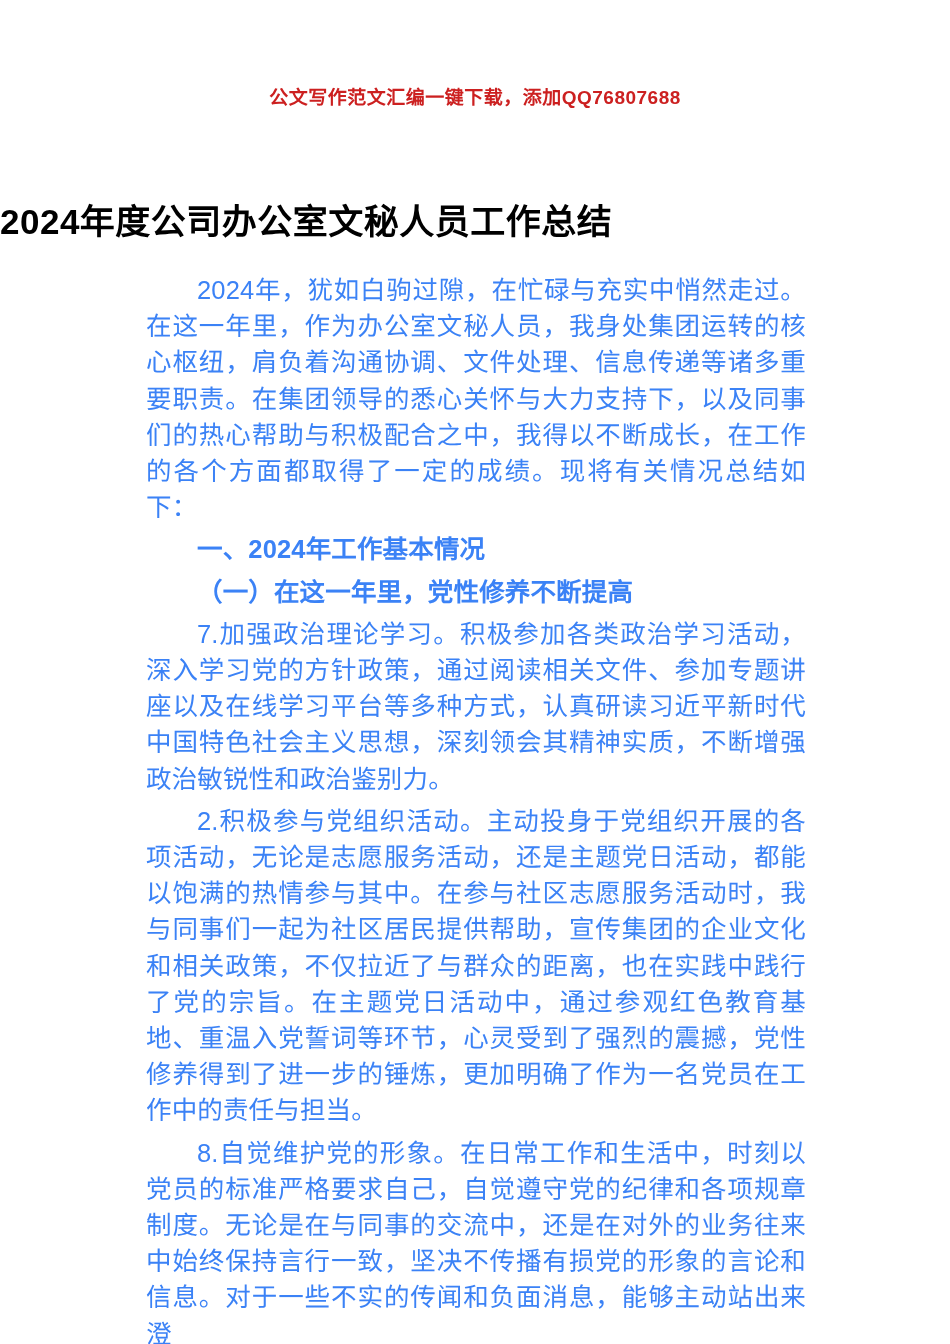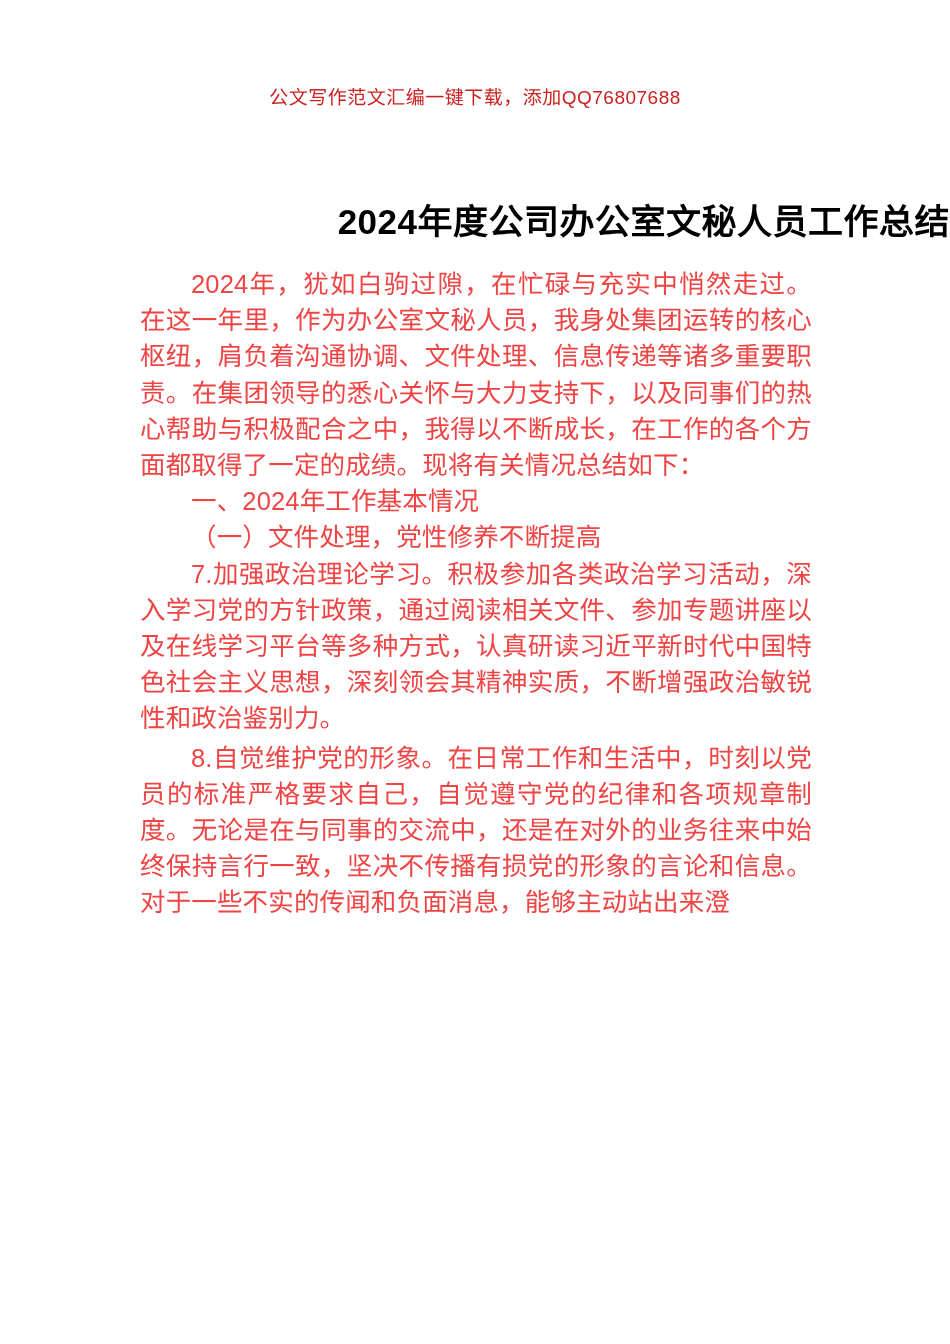--- a/index.html
+++ b/index.html
@@ -31,63 +31,64 @@
     top: 85px;
     left: 0;
     width: 950px;
     text-align: center;
     font-family: "Liberation Sans", "DejaVu Sans", sans-serif;
     font-size: 19px;
     line-height: 26px;
     letter-spacing: 0.5px;
     color: #cc2020;
     white-space: nowrap;
-    font-weight: 400;
+    font-weight: 700;
   }
 
   
   .doc-title {
     position: absolute;
     top: 176px;
     left: 0;
     width: 950px;
-    text-align: right;
+    text-align: left;
     font-family: "Liberation Sans", "DejaVu Sans", sans-serif;
     font-size: 35px;
     line-height: 46px;
     font-weight: 700;
     letter-spacing: 0.5px;
     color: #000000;
     white-space: nowrap;
   }
 
   
   .doc-body {
     position: absolute;
     top: 266px;
     left: 140px;
     width: 672px;
   }
 
   .doc-body p {
-    margin: 0;
+    margin: 6px;
     padding: 0;
     font-family: "Liberation Sans", "DejaVu Sans", sans-serif;
     font-size: 25.5px;
     line-height: 36.2px;
     letter-spacing: 0.15px;
     text-align: justify;
     text-justify: inter-ideograph;
     text-indent: 2em;
-    color: #ef4444;
+    color: #3b82f6;
     word-break: break-all;
   }
 
   .doc-body p.heading {
     text-indent: 2em;
+    font-weight: bold;
   }
 
   
   .doc-body p.gap-before {
     margin-top: 3px;
   }
 </style>
 </head>
 <body>
 
@@ -96,22 +97,23 @@
   <div class="promo-banner">公文写作范文汇编一键下载，添加QQ76807688</div>
 
   <h1 class="doc-title">2024年度公司办公室文秘人员工作总结</h1>
 
   <div class="doc-body">
 
     <p>2024年，犹如白驹过隙，在忙碌与充实中悄然走过。在这一年里，作为办公室文秘人员，我身处集团运转的核心枢纽，肩负着沟通协调、文件处理、信息传递等诸多重要职责。在集团领导的悉心关怀与大力支持下，以及同事们的热心帮助与积极配合之中，我得以不断成长，在工作的各个方面都取得了一定的成绩。现将有关情况总结如下：</p>
 
     <p class="heading">一、2024年工作基本情况</p>
 
-    <p class="heading">（一）文件处理，党性修养不断提高</p>
+    <p class="heading">（一）在这一年里，党性修养不断提高</p>
 
     <p>7.加强政治理论学习。积极参加各类政治学习活动，深入学习党的方针政策，通过阅读相关文件、参加专题讲座以及在线学习平台等多种方式，认真研读习近平新时代中国特色社会主义思想，深刻领会其精神实质，不断增强政治敏锐性和政治鉴别力。</p>
 
+    <p class="gap-before">2.积极参与党组织活动。主动投身于党组织开展的各项活动，无论是志愿服务活动，还是主题党日活动，都能以饱满的热情参与其中。在参与社区志愿服务活动时，我与同事们一起为社区居民提供帮助，宣传集团的企业文化和相关政策，不仅拉近了与群众的距离，也在实践中践行了党的宗旨。在主题党日活动中，通过参观红色教育基地、重温入党誓词等环节，心灵受到了强烈的震撼，党性修养得到了进一步的锤炼，更加明确了作为一名党员在工作中的责任与担当。</p>
 
     <p class="gap-before">8.自觉维护党的形象。在日常工作和生活中，时刻以党员的标准严格要求自己，自觉遵守党的纪律和各项规章制度。无论是在与同事的交流中，还是在对外的业务往来中始终保持言行一致，坚决不传播有损党的形象的言论和信息。对于一些不实的传闻和负面消息，能够主动站出来澄</p>
 
   </div>
 
 </div>
 
 </body></html>

